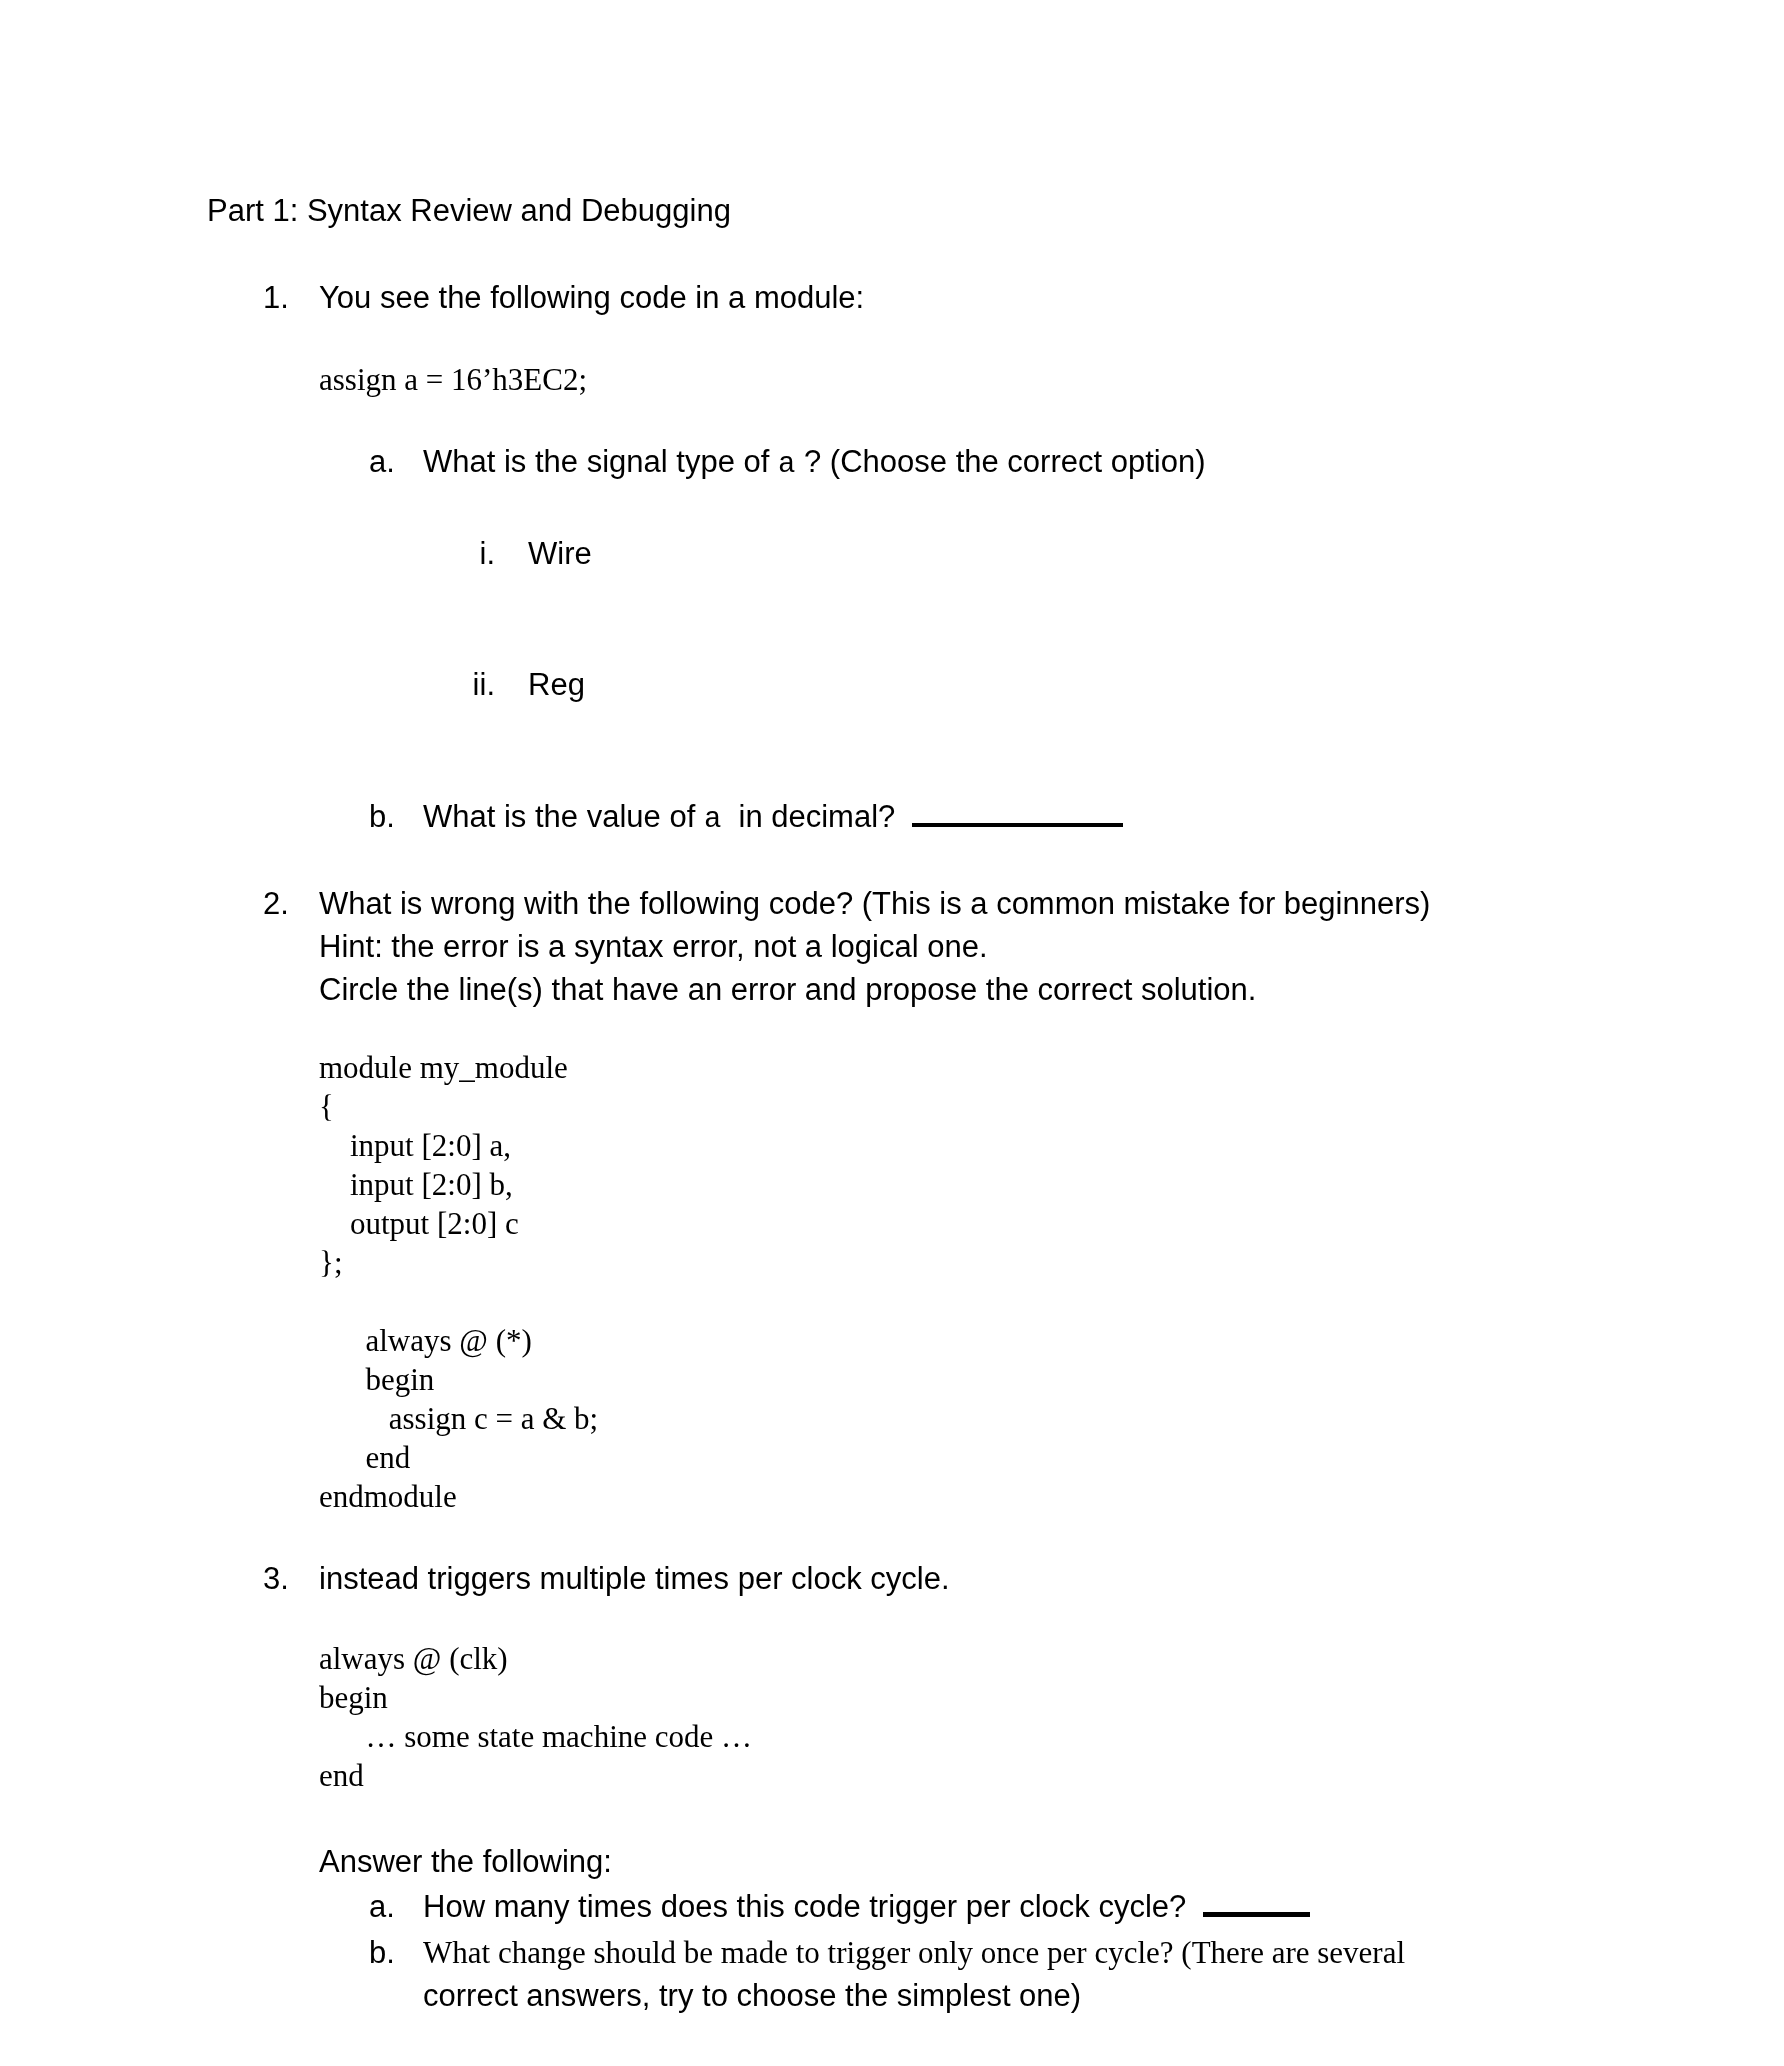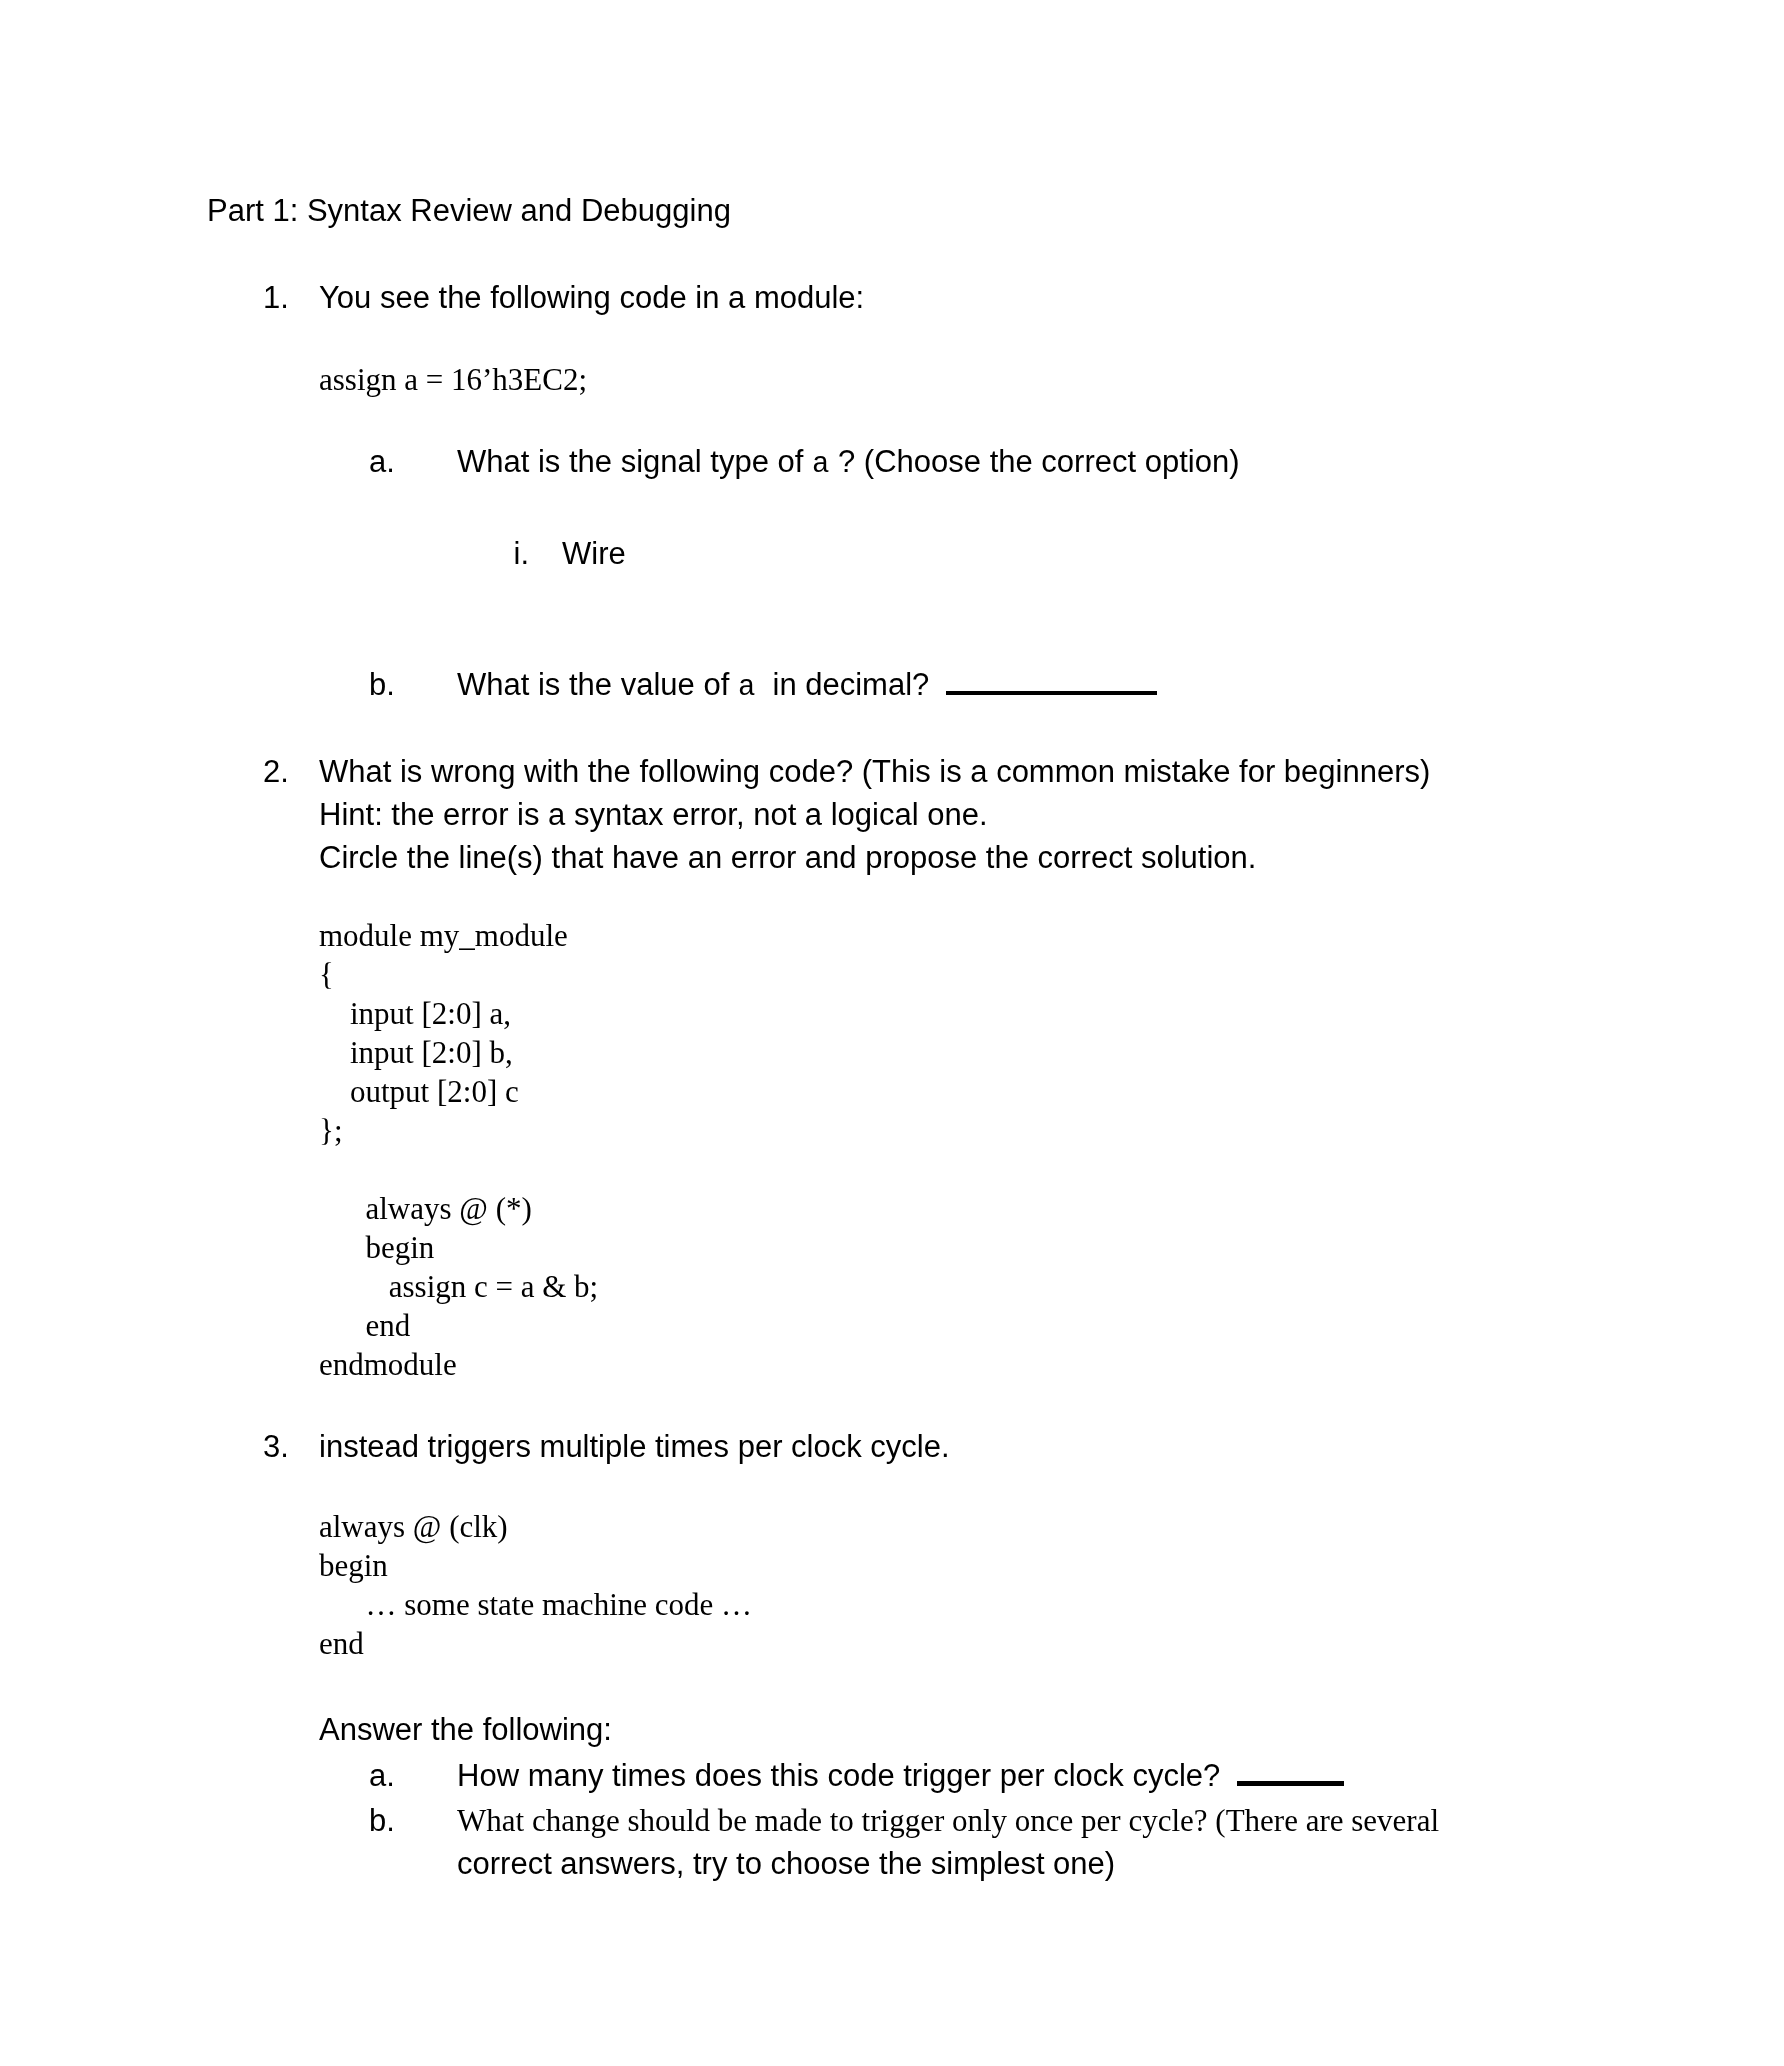--- a/index.html
+++ b/index.html
@@ -34,21 +34,21 @@
   .item > .ibody { flex: 1 1 auto; }
   .para { white-space: pre-wrap; }
   
   .sub {
     display: flex;
     align-items: flex-start;
     margin-left: 50px;
     margin-top: 2.5px;
   }
   .sub > .subnum { flex: 0 0 54px; }
-  .sub > .sbody { flex: 1 1 auto; white-space: pre-wrap; margin-left: 34px; }
+  .sub > .sbody { flex: 1 1 auto; white-space: pre-wrap; }
   
   .opt {
     display: flex;
     align-items: flex-start;
     margin-top: 2.5px;
   }
   .opt > .rnum { flex: 0 0 72px; text-align: right; }
   .opt > .olabel { margin-left: 33px; }
   
   .code-line, .code-block {
@@ -89,20 +89,24 @@
       <div class="para">You see the following code in a module:</div>
 
       <div class="code-line">assign a = 16’h3EC2;</div>
 
       <div class="sub">
         <span class="subnum">a.</span>
         <div class="sbody"><span>What is the signal type of </span><span class="inline-code">a</span><span> ? (Choose the correct option)</span>
           <div class="opt">
             <span class="rnum">i.</span>
             <span class="olabel">Wire</span>
+          </div>
+          <div class="opt">
+            <span class="rnum">ii.</span>
+            <span class="olabel">Reg</span>
           </div>
         </div>
       </div>
 
       <div class="sub">
         <span class="subnum">b.</span>
         <div class="sbody"><span>What is the value of </span><span class="inline-code">a</span><span>  in decimal?</span><span class="blank blank-long"></span></div>
       </div>
     </div>
   </div>

